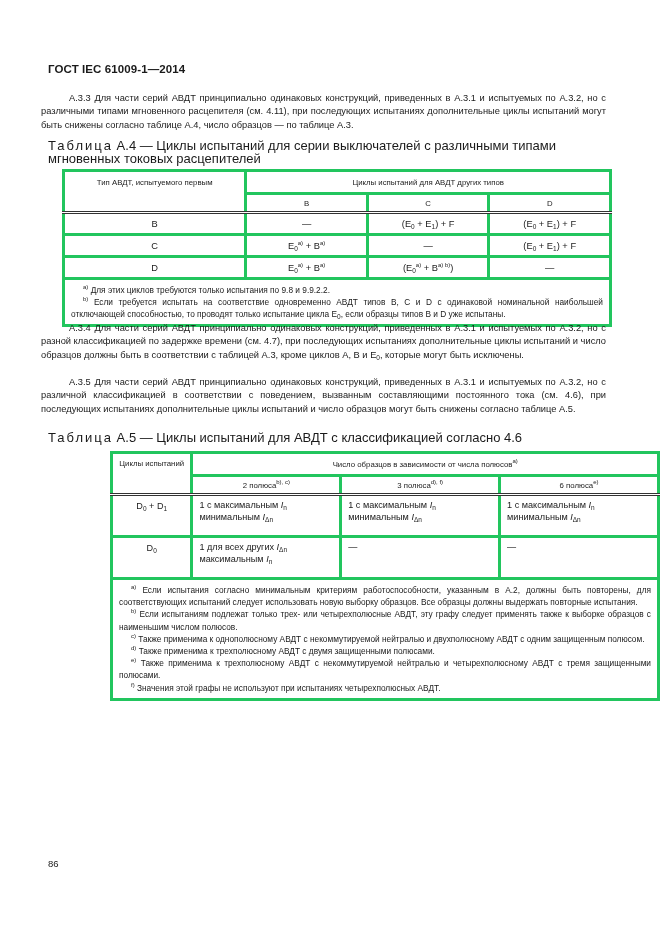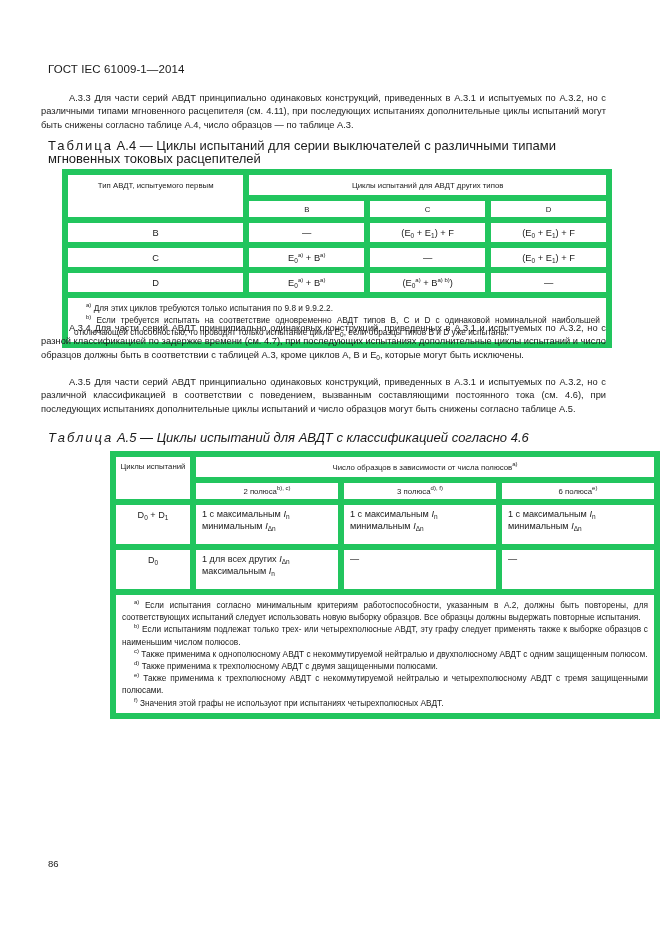--- a/index.html
+++ b/index.html
@@ -2,41 +2,41 @@
 <html><head>
   <meta charset="utf-8">
   <style>
     html, body { margin: 0; padding: 0; background: #ffffff; }
     body {
       width: 661px; height: 935px; position: relative; overflow: hidden;
       font-family: "Liberation Sans", sans-serif; color: #1a1a1a;
     }
     .page-header {
       position: absolute; left: 48px; top: 63px;
-      font-size: 11.5px; font-weight: normal; letter-spacing: 0.1px; text-align: right;
+      font-size: 11.5px; font-weight: bold; letter-spacing: 0.1px; text-align: right;
     }
     .para {
       position: absolute; left: 41px; width: 565px;
       font-size: 9.3px; line-height: 13.4px; text-align: justify;
       text-indent: 28px;
     }
     .caption {
       position: absolute; left: 48px; width: 565px;
       font-size: 13px; line-height: 13.4px;
     }
     .caption .spaced { letter-spacing: 2px; }
     sub { font-size: 6.5px; vertical-align: -2px; line-height: 0; }
     sup { font-size: 6px; vertical-align: 4px; line-height: 0; }
     i { font-style: italic; }
 
     table {
       position: absolute; left: 62px; width: 550px;
       border-collapse: collapse; font-size: 9.3px;
     }
-    td, th { border: 6px solid #22c55e; font-weight: normal; padding: 0; }
+    td, th { border: 3px solid #22c55e; font-weight: normal; padding: 0; }
     th { font-size: 7.8px; color: #222; }
     .t4 { top: 169px; }
     .t4 th.h1 { height: 20px; vertical-align: middle; }
     .t4 th.h2 { height: 16px; }
     .t4 tr.body-first td { border-top: 3px double #333; }
     .t4 td { text-align: center; height: 19px; }
     .t4 td.fn-cell { text-align: left; padding: 4px 6px 4px 6px; font-size: 8.3px; line-height: 12px; height: auto; }
     .fn-line { display: block; text-indent: 12px; text-align: justify; }
 
     .t5 { top: 451px; margin-left: 48px; }
@@ -101,21 +101,21 @@
       <span class="fn-line"><sup>b)</sup> <span>Если требуется испытать на соответствие одновременно АВДТ типов В, С и D с одинаковой номинальной наибольшей отключающей способностью, то проводят только испытание цикла Е</span><sub>0</sub><span>, если образцы типов В и D уже испытаны.</span></span>
     </td>
   </tr>
 </tbody>
   </table>
 
 <div class="para" style="top:322px;"><span>А.3.4 Для части серий АВДТ принципиально одинаковых конструкций, приведенных в А.3.1 и испытуемых по А.3.2, но с разной классификацией по задержке времени (см. 4.7), при последующих испытаниях дополнительные циклы испытаний и число образцов должны быть в соответствии с таблицей А.3, кроме циклов А, В и Е</span><sub>0</sub><span>, которые могут быть исключены.</span></div>
 
 <div class="para" style="top:376px;">А.3.5 Для части серий АВДТ принципиально одинаковых конструкций, приведенных в А.3.1 и испытуемых по А.3.2, но с различной классификацией в соответствии с поведением, вызванным составляющими постоянного тока (см. 4.6), при последующих испытаниях дополнительные циклы испытаний и число образцов могут быть снижены согласно таблице А.5.</div>
 
-<div class="caption" style="top:431px;font-style:italic;">
+<div class="caption" style="top:431px;">
   <span class="spaced">Таблица</span><span> А.5 — Циклы испытаний для АВДТ с классификацией согласно 4.6</span>
 </div>
 
 <table class="t5">
   <colgroup>
       <col style="width:80px">
       <col style="width:148px">
       <col style="width:158px">
       <col style="width:158px">
     </colgroup>

